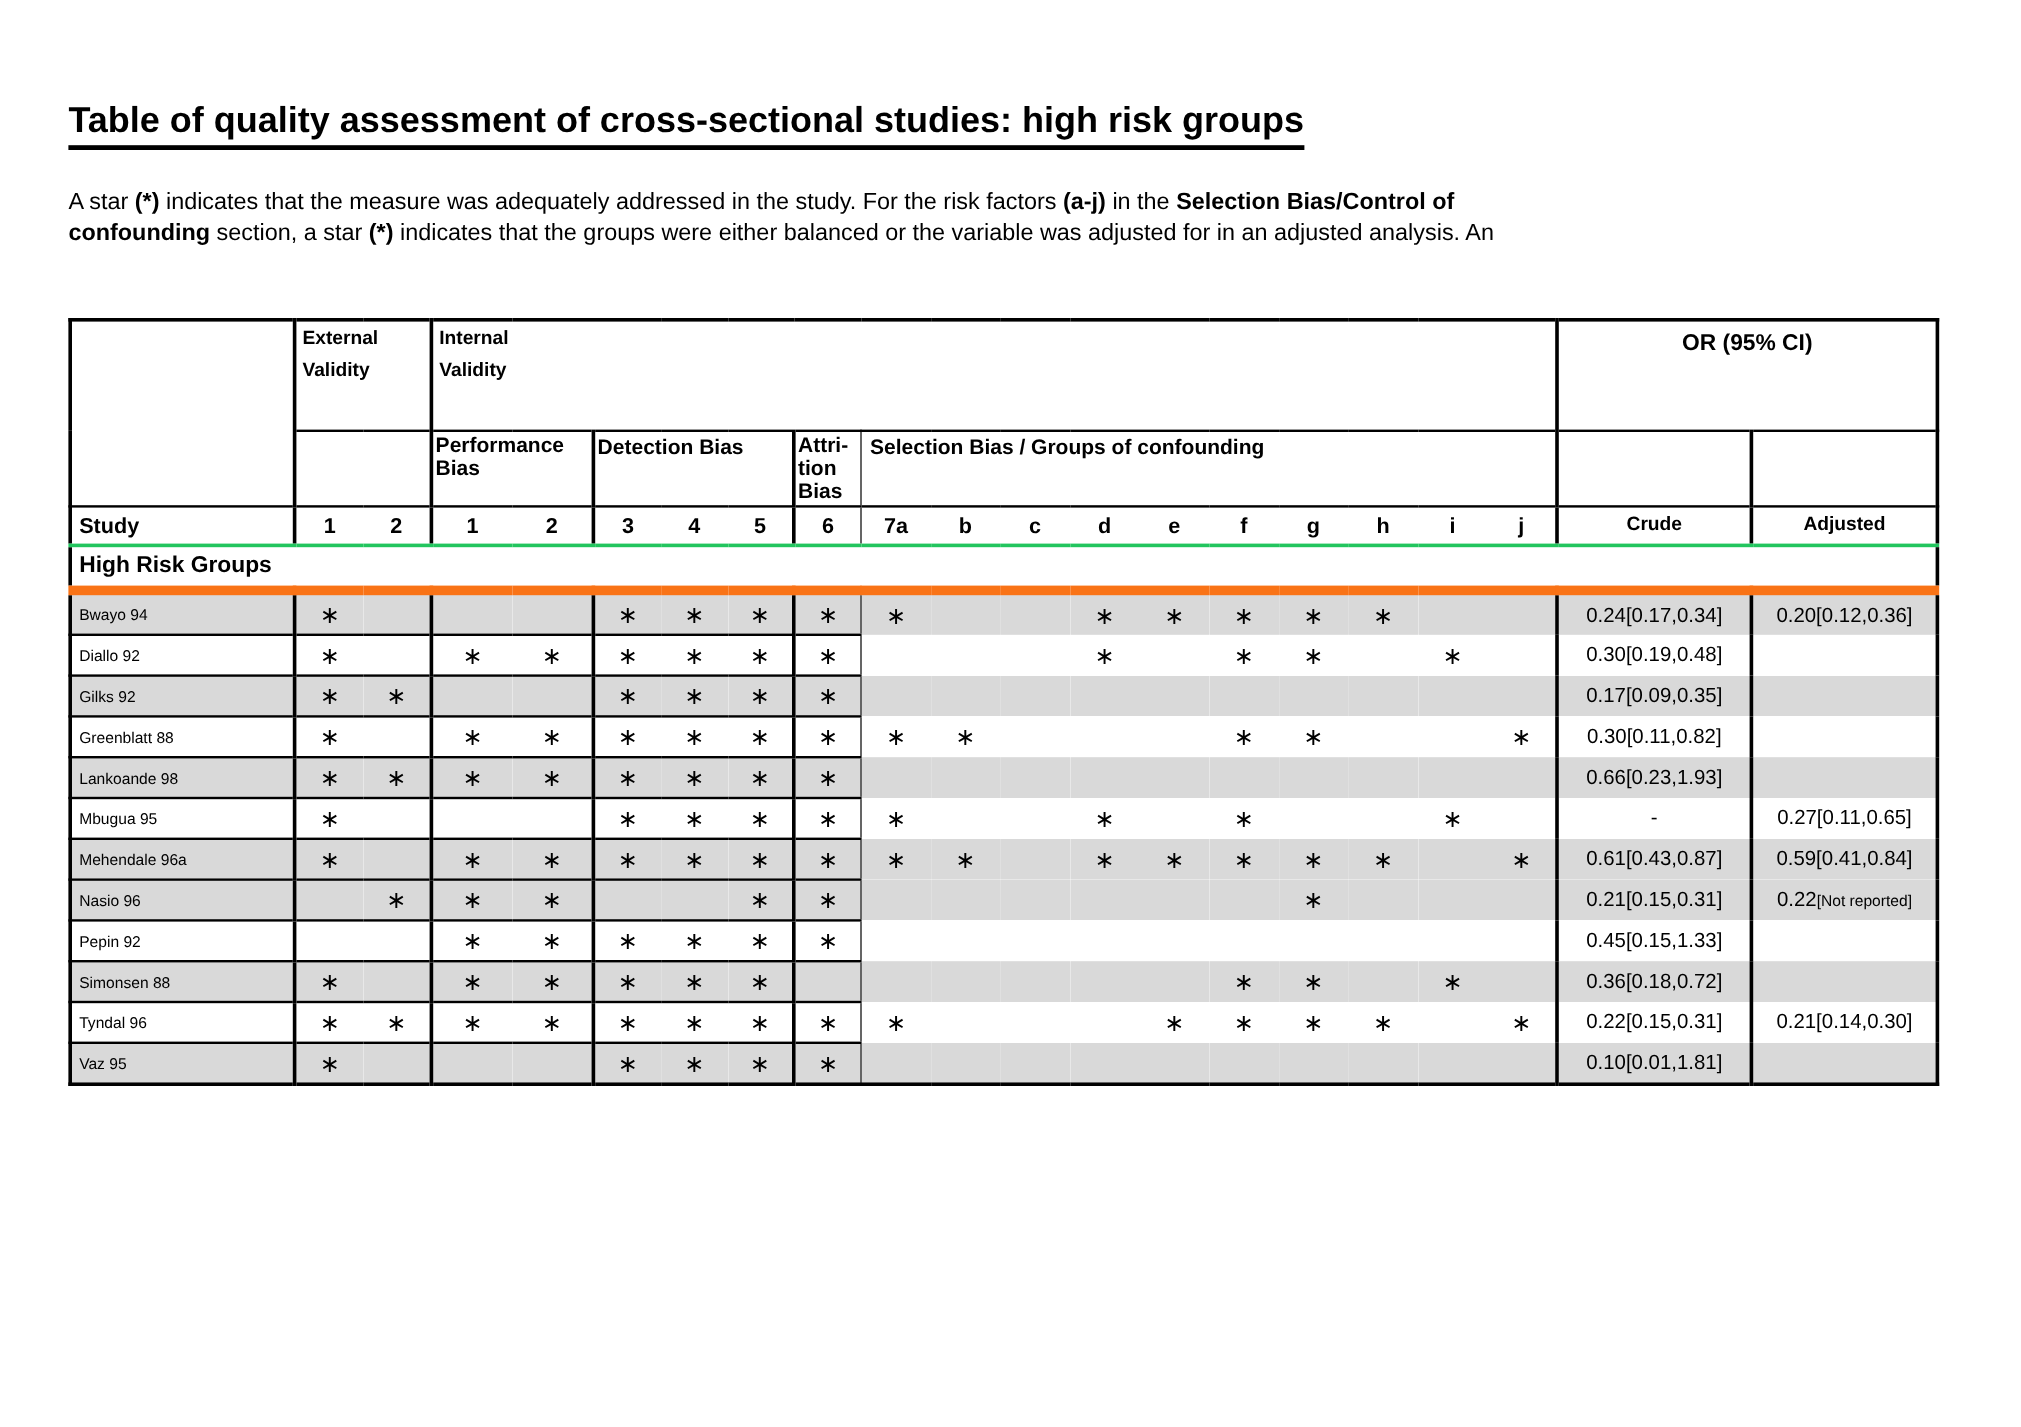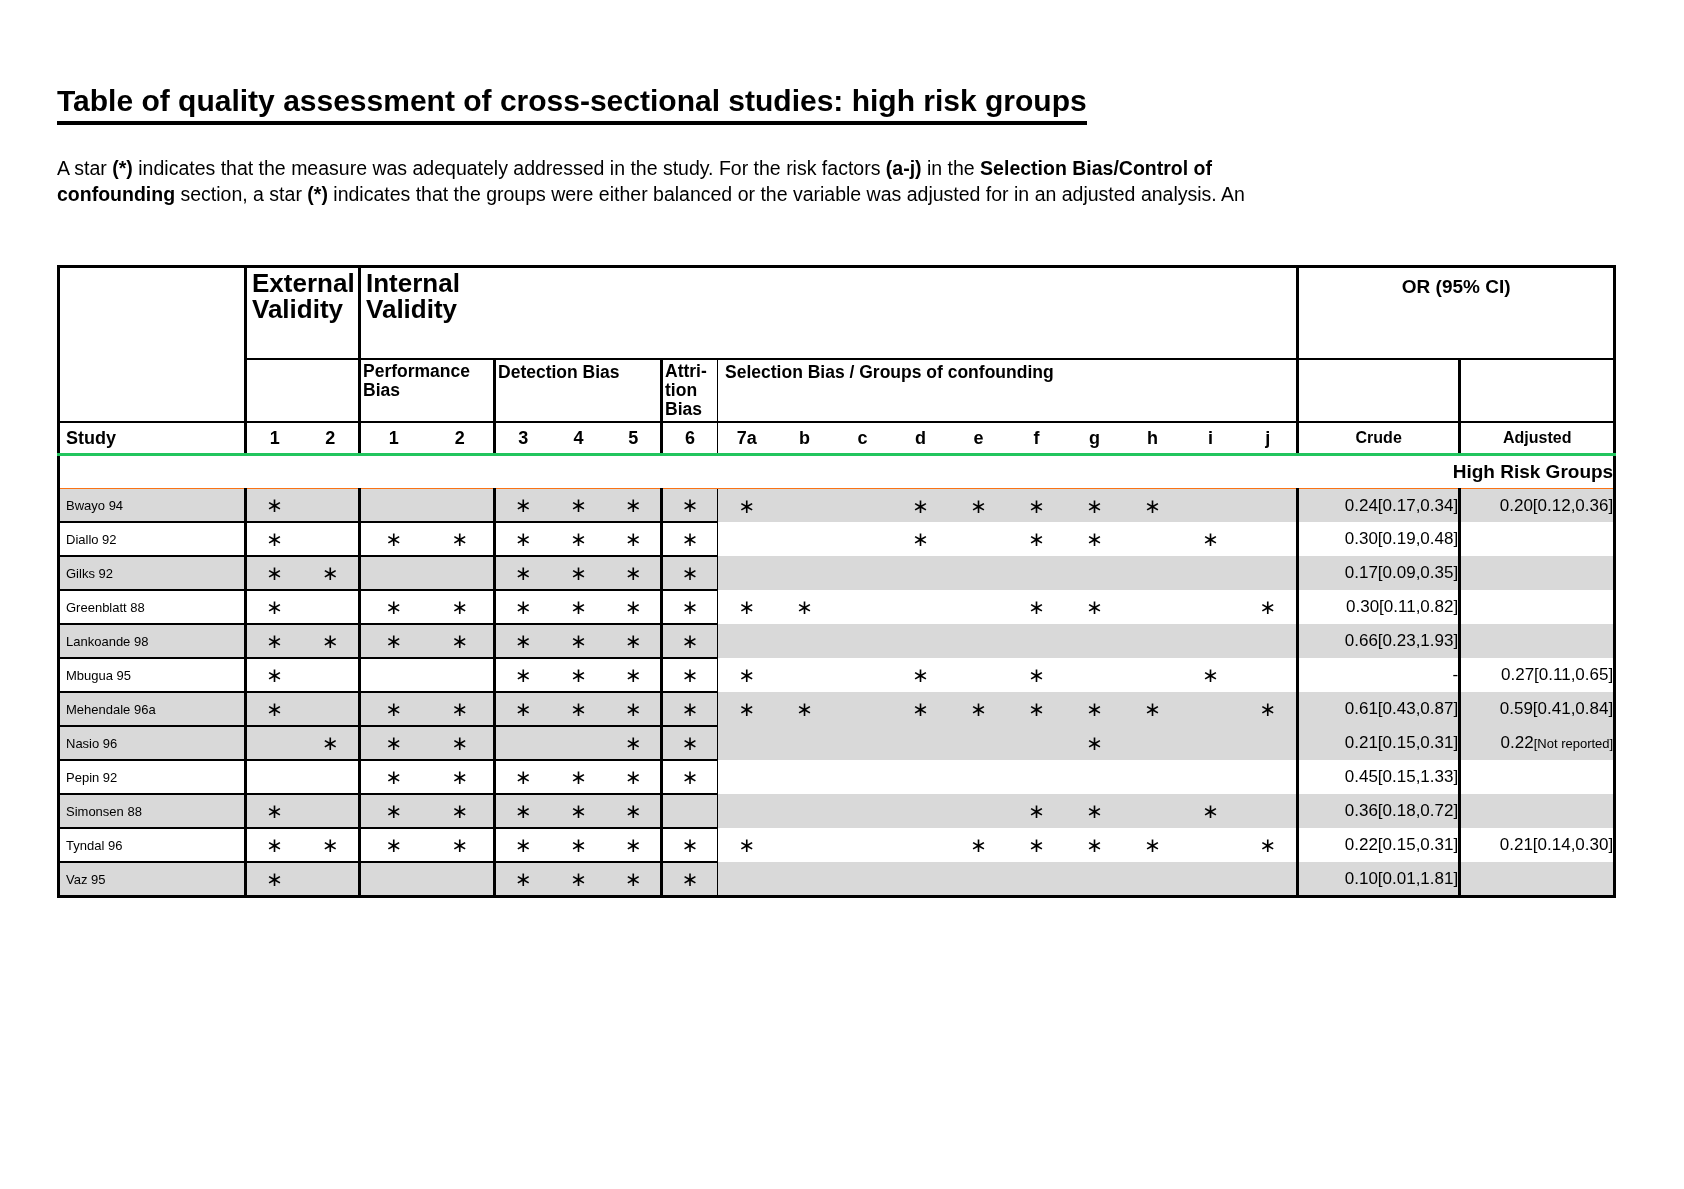--- a/index.html
+++ b/index.html
@@ -19,43 +19,43 @@
 
   table.qt{border-collapse:collapse;table-layout:fixed;width:1556px;
            margin-top:58px;border:3px solid #000;}
   table.qt td{padding:0;vertical-align:top;overflow:hidden;}
 
   
   td.gl3{border-left:3px solid #000;}
   td.gl2{border-left:1.5px solid #000;}
 
   
-  tr.hr1 td{height:80px;font-size:26px;font-weight:bold;padding:2px 5px;}
+  tr.hr1 td{height:80px;font-size:16px;font-weight:bold;padding:2px 5px;}
   tr.hr1 td.grp-or{text-align:center;padding-top:8px;font-size:19px;}
   tr.hr1 td{border-bottom:2px solid #000;}
   tr.hr2 td{height:56px;font-size:17.5px;font-weight:bold;text-align:left;
             padding:2px 2px;border-bottom:2px solid #000;}
   tr.hr2 td.sel-h{text-align:left;padding-left:7px;}
   .pre{white-space:pre-line;line-height:19px;}
   tr.hr1 .pre{line-height:26px;}
 
   tr.numrow td{height:30px;font-size:18px;font-weight:bold;text-align:center;
                vertical-align:middle;border-bottom:3px solid #22c55e;}
   tr.numrow td.study-lab{text-align:left;padding-left:6px;}
   tr.numrow td.orcol-h{font-size:16px;}
 
-  tr.hrg td{height:32px;font-size:19px;font-weight:bold;text-align:right;
-            vertical-align:middle;padding-left:6px;border-bottom:1px solid #f97316;}
+  tr.hrg td{height:32px;font-size:19px;font-weight:bold;text-align:left;
+            vertical-align:middle;padding-left:6px;border-bottom:8px solid #f97316;}
 
   tr.datarow td{height:32px;vertical-align:middle;}
   tr.datarow td.study{font-size:13px;text-align:left;padding-left:6px;}
   tr.datarow td.star{font-family:"DejaVu Sans",sans-serif;font-size:20px;
                      text-align:center;line-height:1;}
   tr.datarow td.zoneL{border-bottom:2px solid #000;}
-  tr.datarow td.orval{font-size:17px;text-align:right;margin-top:40px;}
+  tr.datarow td.orval{font-size:17px;text-align:center;margin-top:40px;}
   tr.datarow td.orval .small-note{font-size:13px;}
   tr.shaded td{background:#d9d9d9;}
 </style>
 </head>
 <body>
 
 <div class="page">
 
   <div>
     <span class="title">Table of quality assessment of cross-sectional studies: high risk groups</span>

